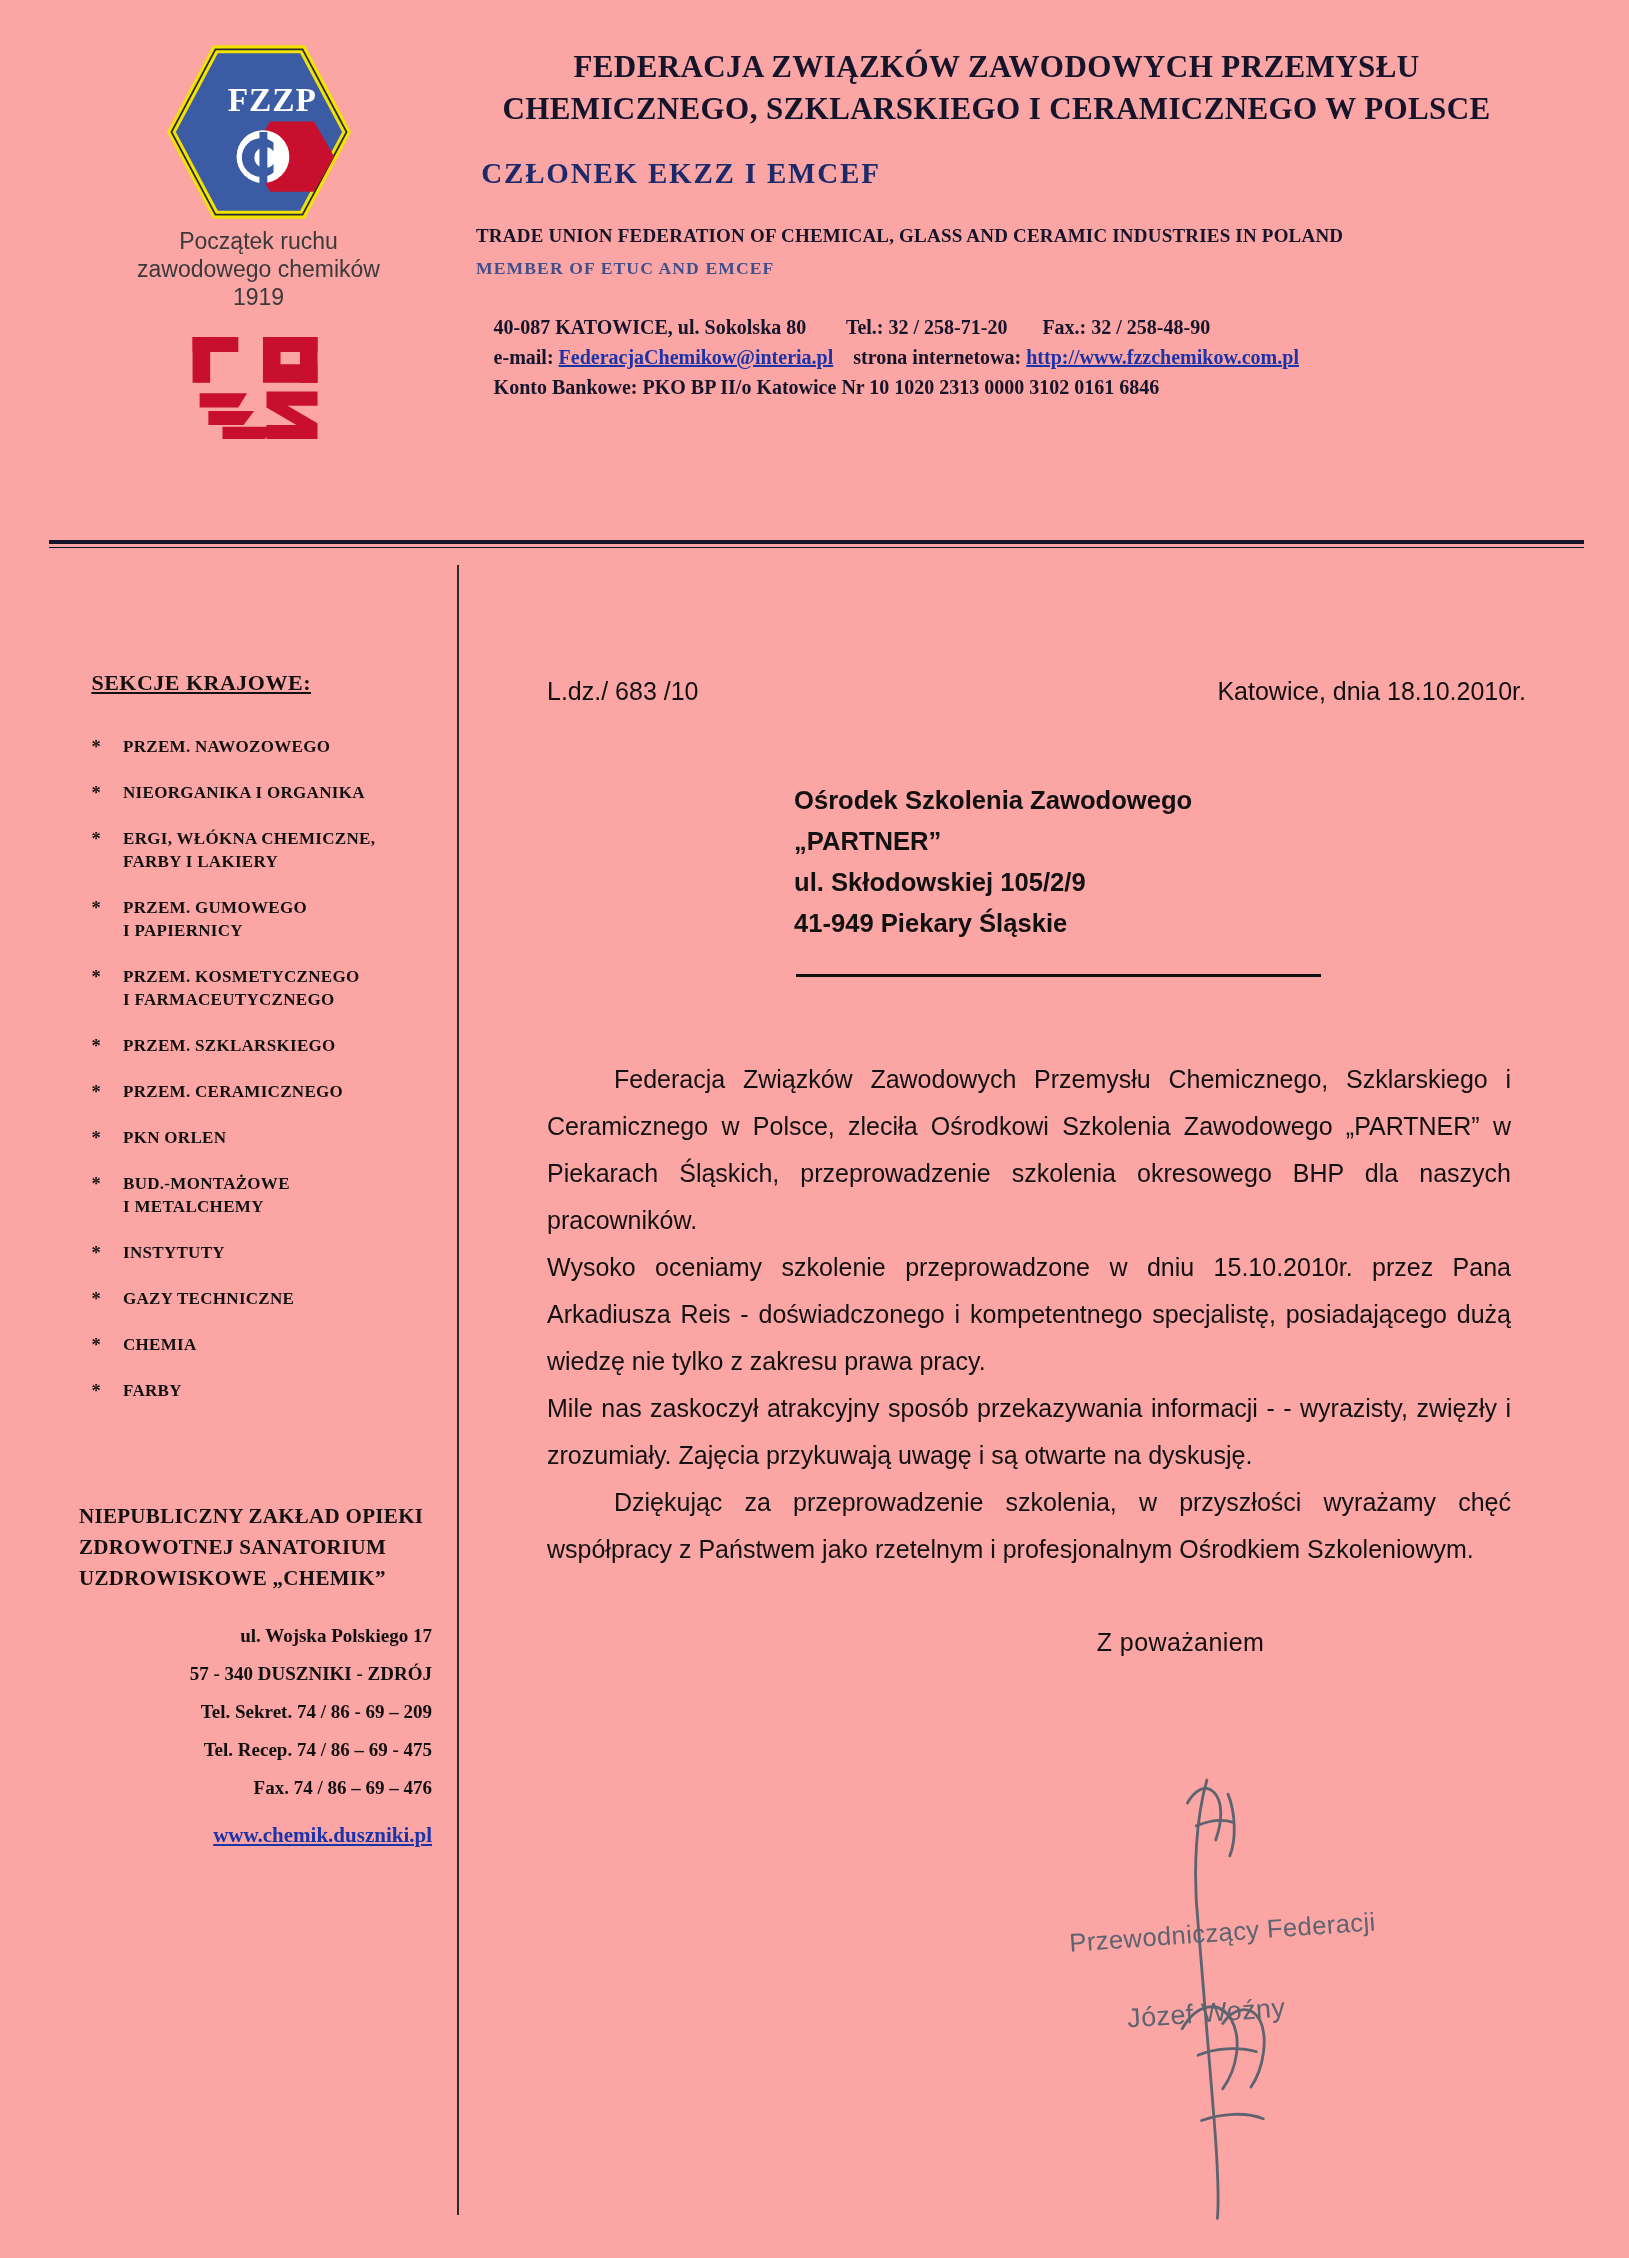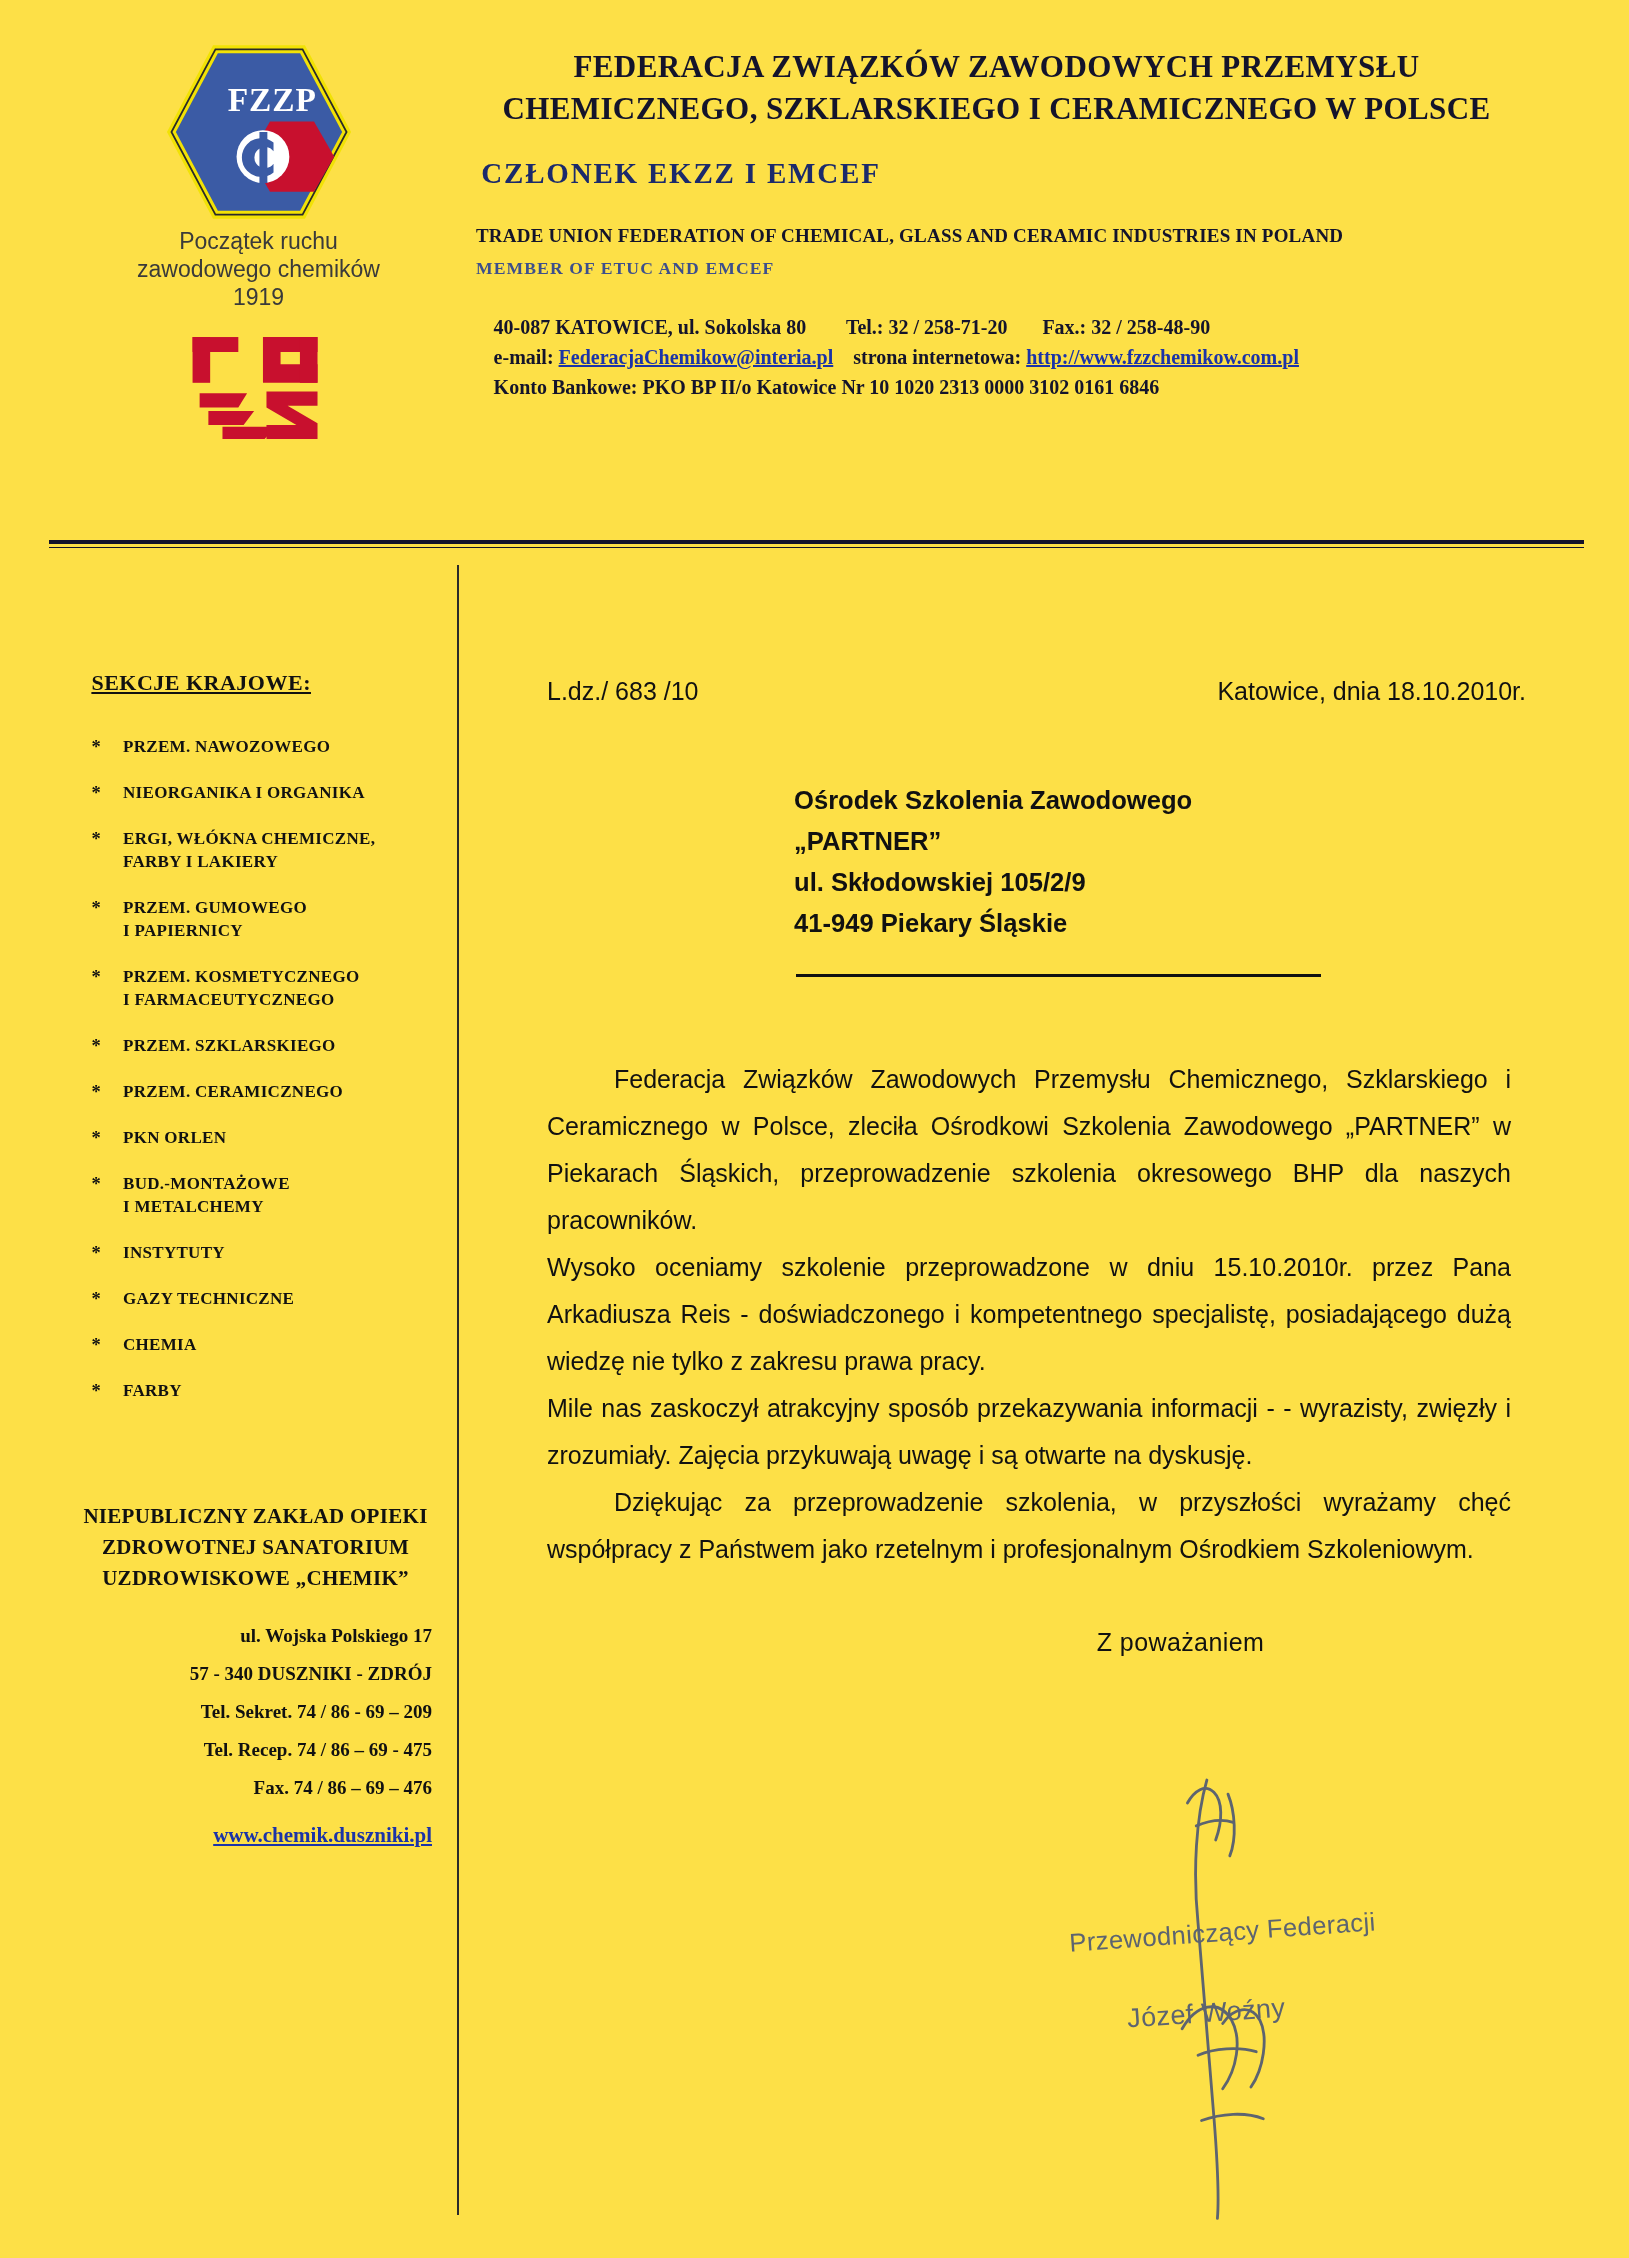--- a/index.html
+++ b/index.html
@@ -14,21 +14,21 @@
     color: #1a1a1a;
     position: relative;
     overflow: hidden;
   }
 
   .page {
     position: absolute;
     left: 0; top: 0;
     width: 1629px;
     height: 2258px;
-    background: #fde047;
+    background: #fca5a5;
   }
 
   
   .header {
     position: absolute;
     left: 0; top: 0;
     width: 1629px;
     height: 538px;
   }
 
@@ -180,21 +180,21 @@
   }
   .sec-item .star {
     position: absolute;
     left: 12.4px;
     top: 0.9px;
     font-size: 18.5px;
   }
 
   .clinic {
     margin-top: 99px;
-    text-align: center;
+    text-align: left;
     font-family: "Liberation Serif", serif;
     font-weight: bold;
     font-size: 21px;
     line-height: 31px;
     letter-spacing: 0.3px;
     color: #111;
     width: 353px;
   }
   .clinic-contact {
     margin-top: 23px;

